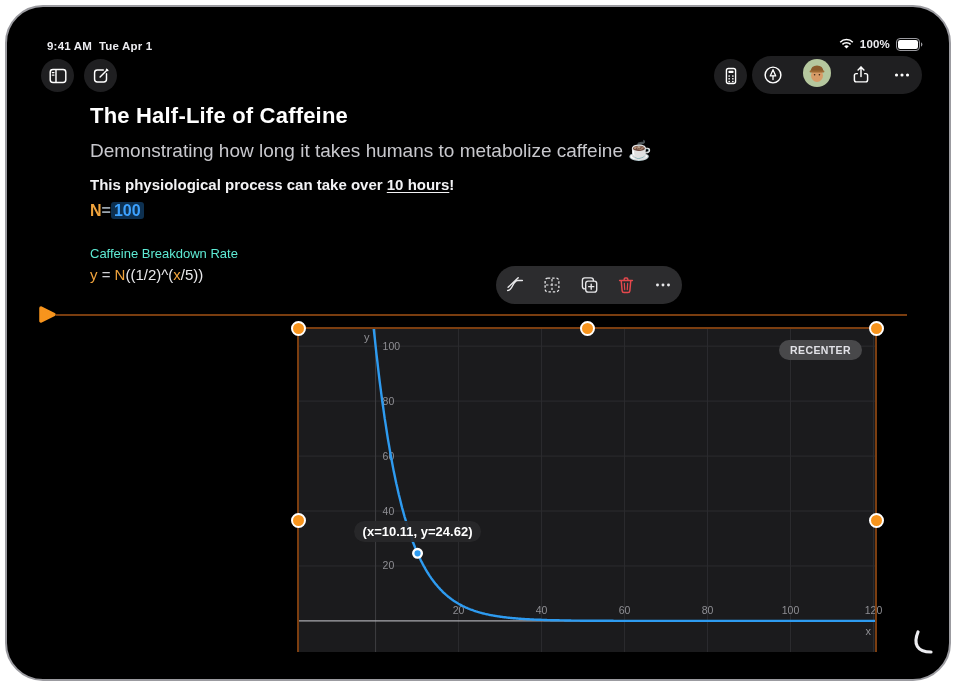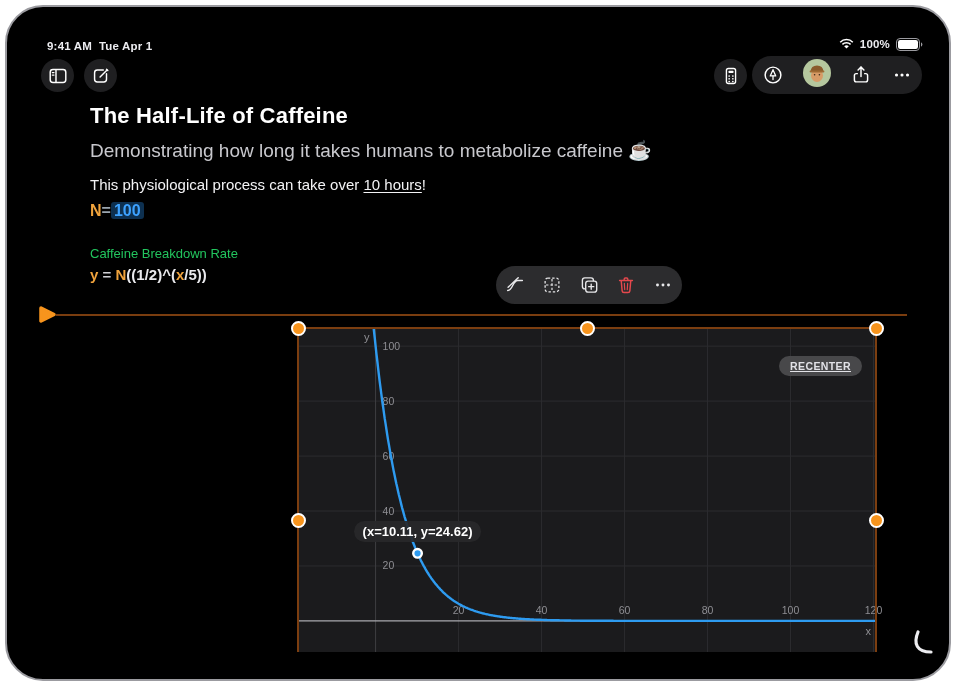--- a/index.html
+++ b/index.html
@@ -12,28 +12,28 @@
   .status-right{display:flex;align-items:flex-start;gap:6px;}
   
   .cbtn{width:33px;height:33px;border-radius:50%;background:#1f1f21;display:flex;
     align-items:center;justify-content:center;cursor:pointer;}
   .pill{background:#1f1f21;border-radius:19px;display:flex;align-items:center;
     justify-content:space-around;}
   .icon24{width:22px;height:22px;display:block;}
   
   .note-title{color:#fff;font-size:22px;font-weight:700;letter-spacing:.2px;}
   .note-sub{color:#c8c8cd;font-size:19px;}
-  .note-statement{color:#f3f3f5;font-size:15px;font-weight:400;}
+  .note-statement{color:#f3f3f5;font-size:15px;font-weight:700;}
   .note-statement u{text-underline-offset:2px;}
   .var-line{font-size:16px;font-weight:600;}
   .var-n{color:#f0a33c;}
   .var-eq{color:#9ba6b0;}
   .var-val{color:#3da2ff;background:#0d3050;padding:0 3px;border-radius:3px;}
-  .rate-label{color:#22c55e;font-size:13px;}
-  .formula{font-size:15px;font-weight:700;color:#e9e9ec;}
+  .rate-label{color:#5eead4;font-size:13px;}
+  .formula{font-size:15px;font-weight:400;color:#e9e9ec;}
   .formula .orange{color:#f0a33c;}
   .formula .eq{color:#cfcfd4;}
   
   .ctx{background:#2c2c2e;border-radius:19px;display:flex;align-items:center;
     justify-content:space-around;box-shadow:0 4px 14px rgba(0,0,0,.5);}
   
   .rule{background:#7a3d0f;height:2px;}
   
   .graph-box{background:#1b1b1d;}
   .graph-box svg{overflow:visible;}
@@ -220,21 +220,21 @@
         <text x="84.59224694903087" y="76.59923664122138" text-anchor="start" class="tick">80</text>
         <text x="84.59224694903087" y="21.63740458015269" text-anchor="start" class="tick">100</text>
         <text x="71.59224694903087" y="13" text-anchor="end" class="axislbl">y</text>
         <text x="573" y="306.9465648854962" text-anchor="end" class="axislbl">x</text>
         <g clip-path="url(#plotclip)">
           <polyline points="69.3,-69.7 70.1,-59.8 71.0,-50.1 71.8,-40.7 72.6,-31.6 73.4,-22.7 74.3,-14.1 75.1,-5.7 75.9,2.5 76.8,10.4 77.6,18.1 78.4,25.7 79.3,33.0 80.1,40.1 80.9,47.0 81.7,53.7 82.6,60.3 83.4,66.6 84.2,72.8 85.1,78.8 85.9,84.7 86.7,90.4 87.6,95.9 88.4,101.3 89.2,106.5 90.0,111.6 90.9,116.6 91.7,121.4 92.5,126.1 93.4,130.7 94.2,135.1 95.0,139.4 95.8,143.6 96.7,147.7 97.5,151.7 98.3,155.5 99.2,159.3 100.0,163.0 100.8,166.5 101.7,170.0 102.5,173.3 103.3,176.6 104.1,179.8 105.0,182.9 105.8,185.9 106.6,188.8 107.5,191.7 108.3,194.4 109.1,197.1 110.0,199.7 110.8,202.3 111.6,204.8 112.4,207.2 113.3,209.5 114.1,211.8 114.9,214.0 115.8,216.2 116.6,218.3 117.4,220.3 118.3,222.3 119.1,224.2 119.9,226.1 120.7,228.0 121.6,229.7 122.4,231.5 123.2,233.1 124.1,234.8 124.9,236.4 125.7,237.9 126.6,239.4 127.4,240.9 128.2,242.3 129.0,243.7 129.9,245.0 130.7,246.3 131.5,247.6 132.4,248.9 133.2,250.1 134.0,251.2 134.9,252.4 135.7,253.5 136.5,254.6 137.3,255.6 138.2,256.6 139.0,257.6 139.8,258.6 140.7,259.5 141.5,260.4 142.3,261.3 143.2,262.2 144.0,263.0 144.8,263.9 145.6,264.7 146.5,265.4 147.3,266.2 148.1,266.9 149.0,267.6 149.8,268.3 150.6,269.0 151.5,269.6 152.3,270.3 153.1,270.9 153.9,271.5 154.8,272.1 155.6,272.7 156.4,273.2 157.3,273.8 158.1,274.3 158.9,274.8 159.7,275.3 160.6,275.8 161.4,276.2 162.2,276.7 163.1,277.1 163.9,277.6 164.7,278.0 165.6,278.4 166.4,278.8 167.2,279.2 168.0,279.6 168.9,279.9 169.7,280.3 170.5,280.6 171.4,281.0 172.2,281.3 173.0,281.6 173.9,281.9 174.7,282.2 175.5,282.5 176.3,282.8 177.2,283.1 178.0,283.4 178.8,283.6 179.7,283.9 180.5,284.1 181.3,284.4 182.2,284.6 183.0,284.8 183.8,285.0 184.6,285.3 185.5,285.5 186.3,285.7 187.1,285.9 188.0,286.1 188.8,286.3 189.6,286.4 190.5,286.6 191.3,286.8 192.1,287.0 192.9,287.1 193.8,287.3 194.6,287.4 195.4,287.6 196.3,287.7 197.1,287.9 197.9,288.0 198.8,288.1 199.6,288.3 200.4,288.4 201.2,288.5 202.1,288.7 202.9,288.8 203.7,288.9 204.6,289.0 205.4,289.1 206.2,289.2 207.1,289.3 207.9,289.4 208.7,289.5 209.5,289.6 210.4,289.7 211.2,289.8 212.0,289.9 212.9,290.0 213.7,290.0 214.5,290.1 215.3,290.2 216.2,290.3 217.0,290.3 217.8,290.4 218.7,290.5 219.5,290.5 220.3,290.6 221.2,290.7 222.0,290.7 222.8,290.8 223.6,290.9 224.5,290.9 225.3,291.0 226.1,291.0 227.0,291.1 227.8,291.1 228.6,291.2 229.5,291.2 230.3,291.3 231.1,291.3 231.9,291.4 232.8,291.4 233.6,291.4 234.4,291.5 235.3,291.5 236.1,291.6 236.9,291.6 237.8,291.6 238.6,291.7 239.4,291.7 240.2,291.7 241.1,291.8 241.9,291.8 242.7,291.8 243.6,291.9 244.4,291.9 245.2,291.9 246.1,292.0 246.9,292.0 247.7,292.0 248.5,292.0 249.4,292.1 250.2,292.1 251.0,292.1 251.9,292.1 252.7,292.2 253.5,292.2 254.4,292.2 255.2,292.2 256.0,292.2 256.8,292.3 257.7,292.3 258.5,292.3 259.3,292.3 260.2,292.3 261.0,292.3 261.8,292.4 262.7,292.4 263.5,292.4 264.3,292.4 265.1,292.4 266.0,292.4 266.8,292.5 267.6,292.5 268.5,292.5 269.3,292.5 270.1,292.5 271.0,292.5 271.8,292.5 272.6,292.5 273.4,292.6 274.3,292.6 275.1,292.6 275.9,292.6 276.8,292.6 277.6,292.6 278.4,292.6 279.2,292.6 280.1,292.6 280.9,292.6 281.7,292.6 282.6,292.7 283.4,292.7 284.2,292.7 285.1,292.7 285.9,292.7 286.7,292.7 287.5,292.7 288.4,292.7 289.2,292.7 290.0,292.7 290.9,292.7 291.7,292.7 292.5,292.7 293.4,292.7 294.2,292.7 295.0,292.8 295.8,292.8 296.7,292.8 297.5,292.8 298.3,292.8 299.2,292.8 300.0,292.8 300.8,292.8 301.7,292.8 302.5,292.8 303.3,292.8 304.1,292.8 305.0,292.8 305.8,292.8 306.6,292.8 307.5,292.8 308.3,292.8 309.1,292.8 310.0,292.8 310.8,292.8 311.6,292.8 312.4,292.8 313.3,292.8 314.1,292.8 314.9,292.8 315.8,292.9 316.6,292.9 317.4,292.9 318.3,292.9 319.1,292.9 319.9,292.9 320.7,292.9 321.6,292.9 322.4,292.9 323.2,292.9 324.1,292.9 324.9,292.9 325.7,292.9 326.6,292.9 327.4,292.9 328.2,292.9 329.0,292.9 329.9,292.9 330.7,292.9 331.5,292.9 332.4,292.9 333.2,292.9 334.0,292.9 334.8,292.9 335.7,292.9 336.5,292.9 337.3,292.9 338.2,292.9 339.0,292.9 339.8,292.9 340.7,292.9 341.5,292.9 342.3,292.9 343.1,292.9 344.0,292.9 344.8,292.9 345.6,292.9 346.5,292.9 347.3,292.9 348.1,292.9 349.0,292.9 349.8,292.9 350.6,292.9 351.4,292.9 352.3,292.9 353.1,292.9 353.9,292.9 354.8,292.9 355.6,292.9 356.4,292.9 357.3,292.9 358.1,292.9 358.9,292.9 359.7,292.9 360.6,292.9 361.4,292.9 362.2,292.9 363.1,292.9 363.9,292.9 364.7,292.9 365.6,292.9 366.4,292.9 367.2,292.9 368.0,292.9 368.9,292.9 369.7,292.9 370.5,292.9 371.4,292.9 372.2,292.9 373.0,292.9 373.9,292.9 374.7,292.9 375.5,292.9 376.3,292.9 377.2,292.9 378.0,292.9 378.8,292.9 379.7,292.9 380.5,292.9 381.3,292.9 382.2,292.9 383.0,292.9 383.8,292.9 384.6,292.9 385.5,292.9 386.3,292.9 387.1,292.9 388.0,292.9 388.8,292.9 389.6,292.9 390.5,292.9 391.3,292.9 392.1,292.9 392.9,292.9 393.8,292.9 394.6,292.9 395.4,292.9 396.3,292.9 397.1,292.9 397.9,292.9 398.7,292.9 399.6,292.9 400.4,292.9 401.2,292.9 402.1,292.9 402.9,292.9 403.7,292.9 404.6,292.9 405.4,292.9 406.2,292.9 407.0,292.9 407.9,292.9 408.7,292.9 409.5,292.9 410.4,292.9 411.2,292.9 412.0,292.9 412.9,292.9 413.7,292.9 414.5,292.9 415.3,292.9 416.2,292.9 417.0,292.9 417.8,292.9 418.7,292.9 419.5,292.9 420.3,292.9 421.2,292.9 422.0,292.9 422.8,292.9 423.6,292.9 424.5,292.9 425.3,292.9 426.1,292.9 427.0,292.9 427.8,292.9 428.6,292.9 429.5,292.9 430.3,292.9 431.1,292.9 431.9,292.9 432.8,292.9 433.6,292.9 434.4,292.9 435.3,292.9 436.1,292.9 436.9,292.9 437.8,292.9 438.6,292.9 439.4,292.9 440.2,292.9 441.1,292.9 441.9,292.9 442.7,292.9 443.6,292.9 444.4,292.9 445.2,292.9 446.1,292.9 446.9,292.9 447.7,292.9 448.5,292.9 449.4,292.9 450.2,292.9 451.0,292.9 451.9,292.9 452.7,292.9 453.5,292.9 454.4,292.9 455.2,292.9 456.0,292.9 456.8,292.9 457.7,292.9 458.5,292.9 459.3,292.9 460.2,292.9 461.0,292.9 461.8,292.9 462.6,292.9 463.5,292.9 464.3,292.9 465.1,292.9 466.0,292.9 466.8,292.9 467.6,292.9 468.5,292.9 469.3,292.9 470.1,292.9 470.9,292.9 471.8,292.9 472.6,292.9 473.4,292.9 474.3,292.9 475.1,292.9 475.9,292.9 476.8,292.9 477.6,292.9 478.4,292.9 479.2,292.9 480.1,292.9 480.9,292.9 481.7,292.9 482.6,292.9 483.4,292.9 484.2,292.9 485.1,292.9 485.9,292.9 486.7,292.9 487.5,292.9 488.4,292.9 489.2,292.9 490.0,292.9 490.9,292.9 491.7,292.9 492.5,292.9 493.4,292.9 494.2,292.9 495.0,292.9 495.8,292.9 496.7,292.9 497.5,292.9 498.3,292.9 499.2,292.9 500.0,292.9 500.8,292.9 501.7,292.9 502.5,292.9 503.3,292.9 504.1,292.9 505.0,292.9 505.8,292.9 506.6,292.9 507.5,292.9 508.3,292.9 509.1,292.9 510.0,292.9 510.8,292.9 511.6,292.9 512.4,292.9 513.3,292.9 514.1,292.9 514.9,292.9 515.8,292.9 516.6,292.9 517.4,292.9 518.2,292.9 519.1,292.9 519.9,292.9 520.7,292.9 521.6,292.9 522.4,292.9 523.2,292.9 524.1,292.9 524.9,292.9 525.7,292.9 526.5,292.9 527.4,292.9 528.2,292.9 529.0,292.9 529.9,292.9 530.7,292.9 531.5,292.9 532.4,292.9 533.2,292.9 534.0,292.9 534.8,292.9 535.7,292.9 536.5,292.9 537.3,292.9 538.2,292.9 539.0,292.9 539.8,292.9 540.7,292.9 541.5,292.9 542.3,292.9 543.1,292.9 544.0,292.9 544.8,292.9 545.6,292.9 546.5,292.9 547.3,292.9 548.1,292.9 549.0,292.9 549.8,292.9 550.6,292.9 551.4,292.9 552.3,292.9 553.1,292.9 553.9,292.9 554.8,292.9 555.6,292.9 556.4,292.9 557.3,292.9 558.1,292.9 558.9,292.9 559.7,292.9 560.6,292.9 561.4,292.9 562.2,292.9 563.1,292.9 563.9,292.9 564.7,292.9 565.6,292.9 566.4,292.9 567.2,292.9 568.0,292.9 568.9,292.9 569.7,292.9 570.5,292.9 571.4,292.9 572.2,292.9 573.0,292.9 573.9,292.9 574.7,292.9 575.5,292.9 576.3,292.9 577.2,292.9" fill="none" stroke="#2E9BF0" stroke-width="2.4" stroke-linejoin="round"></polyline>
           <circle cx="119.54185211773151" cy="225.2885496183206" r="4.3" fill="#2E9BF0" stroke="#fff" stroke-width="2.4"></circle>
         </g>
       </svg>
     <div class="pt-label" id="point-label" style="left: 119.542px; top: 193.289px;">(x=10.11, y=24.62)</div>
-    <button class="recenter abs" style="right:14px;top:28px;text-decoration:underline;">RECENTER</button>
+    <button class="recenter abs" style="right:14px;top:12px;">RECENTER</button>
   </div>
 
   <div class="abs sel" style="left:291px;top:320px;width:578px;height:2px;"></div>
   <div class="abs sel" style="left:290px;top:321px;width:2px;height:324px;"></div>
   <div class="abs sel" style="left:868px;top:321px;width:2px;height:324px;"></div>
 
   <div class="handle" style="left:283.5px;top:313.5px;"></div>
   <div class="handle" style="left:572.5px;top:313.5px;"></div>
   <div class="handle" style="left:861.5px;top:313.5px;"></div>
   <div class="handle" style="left:283.5px;top:505.5px;"></div>

